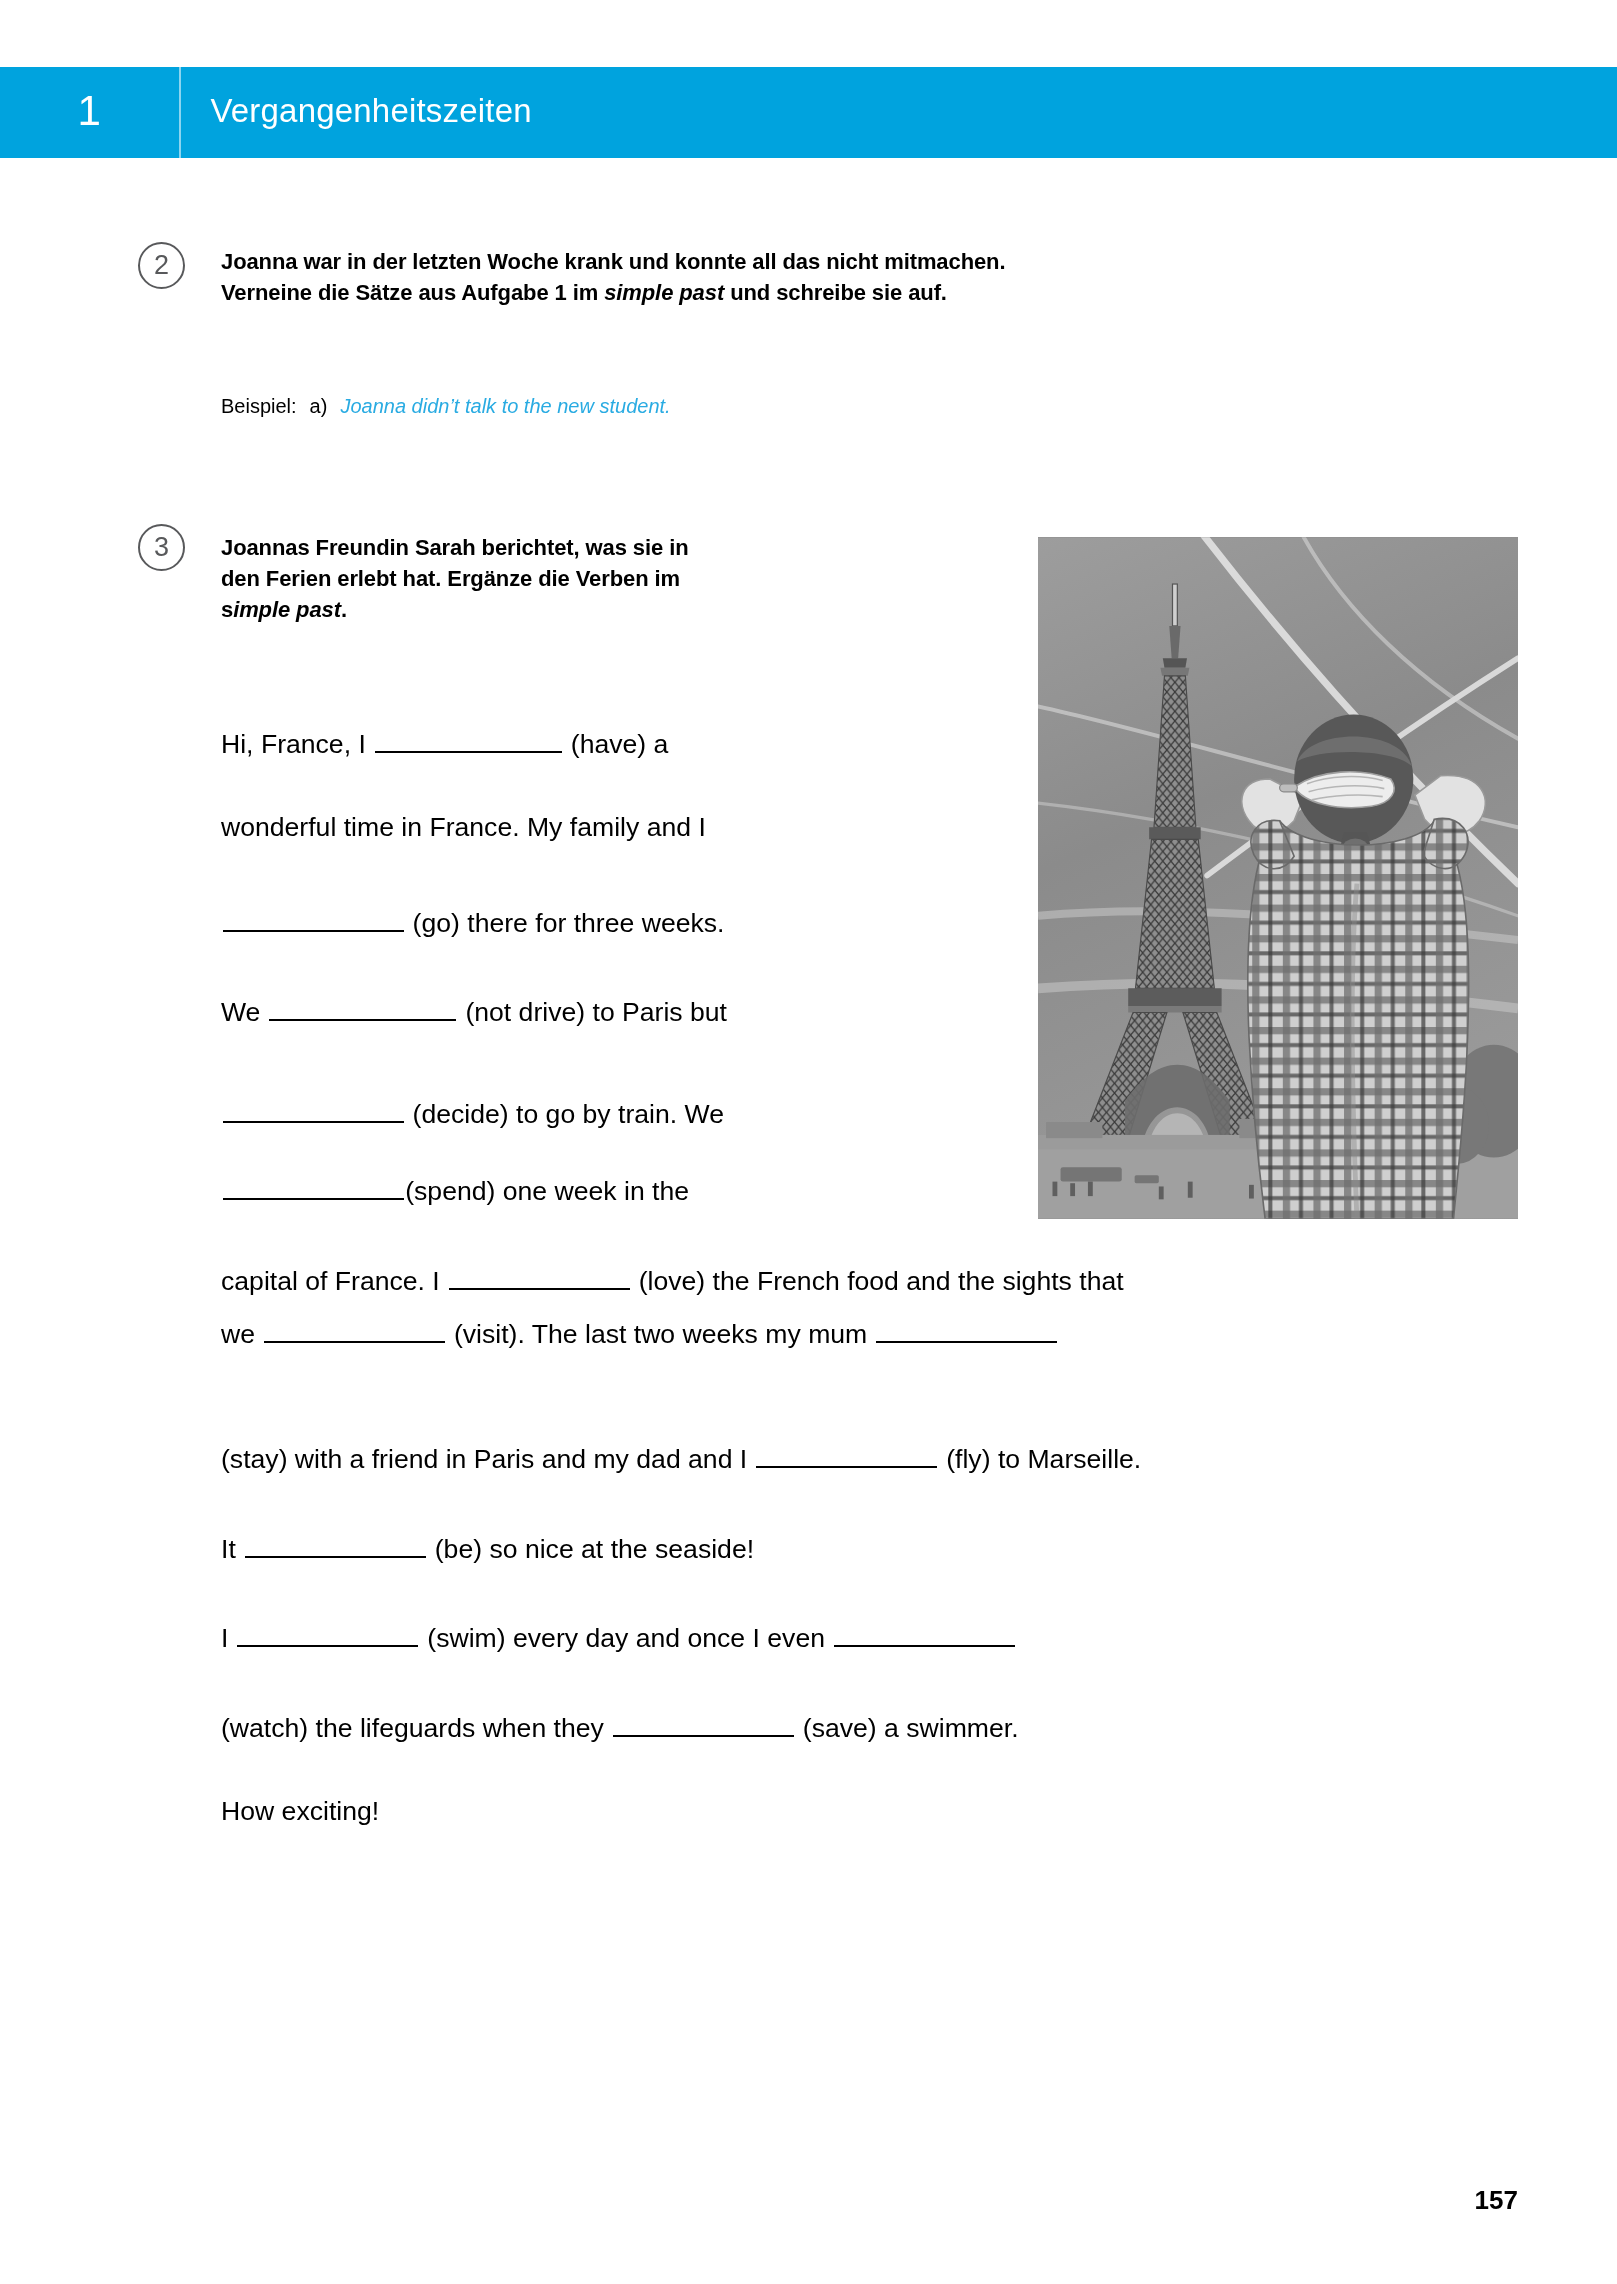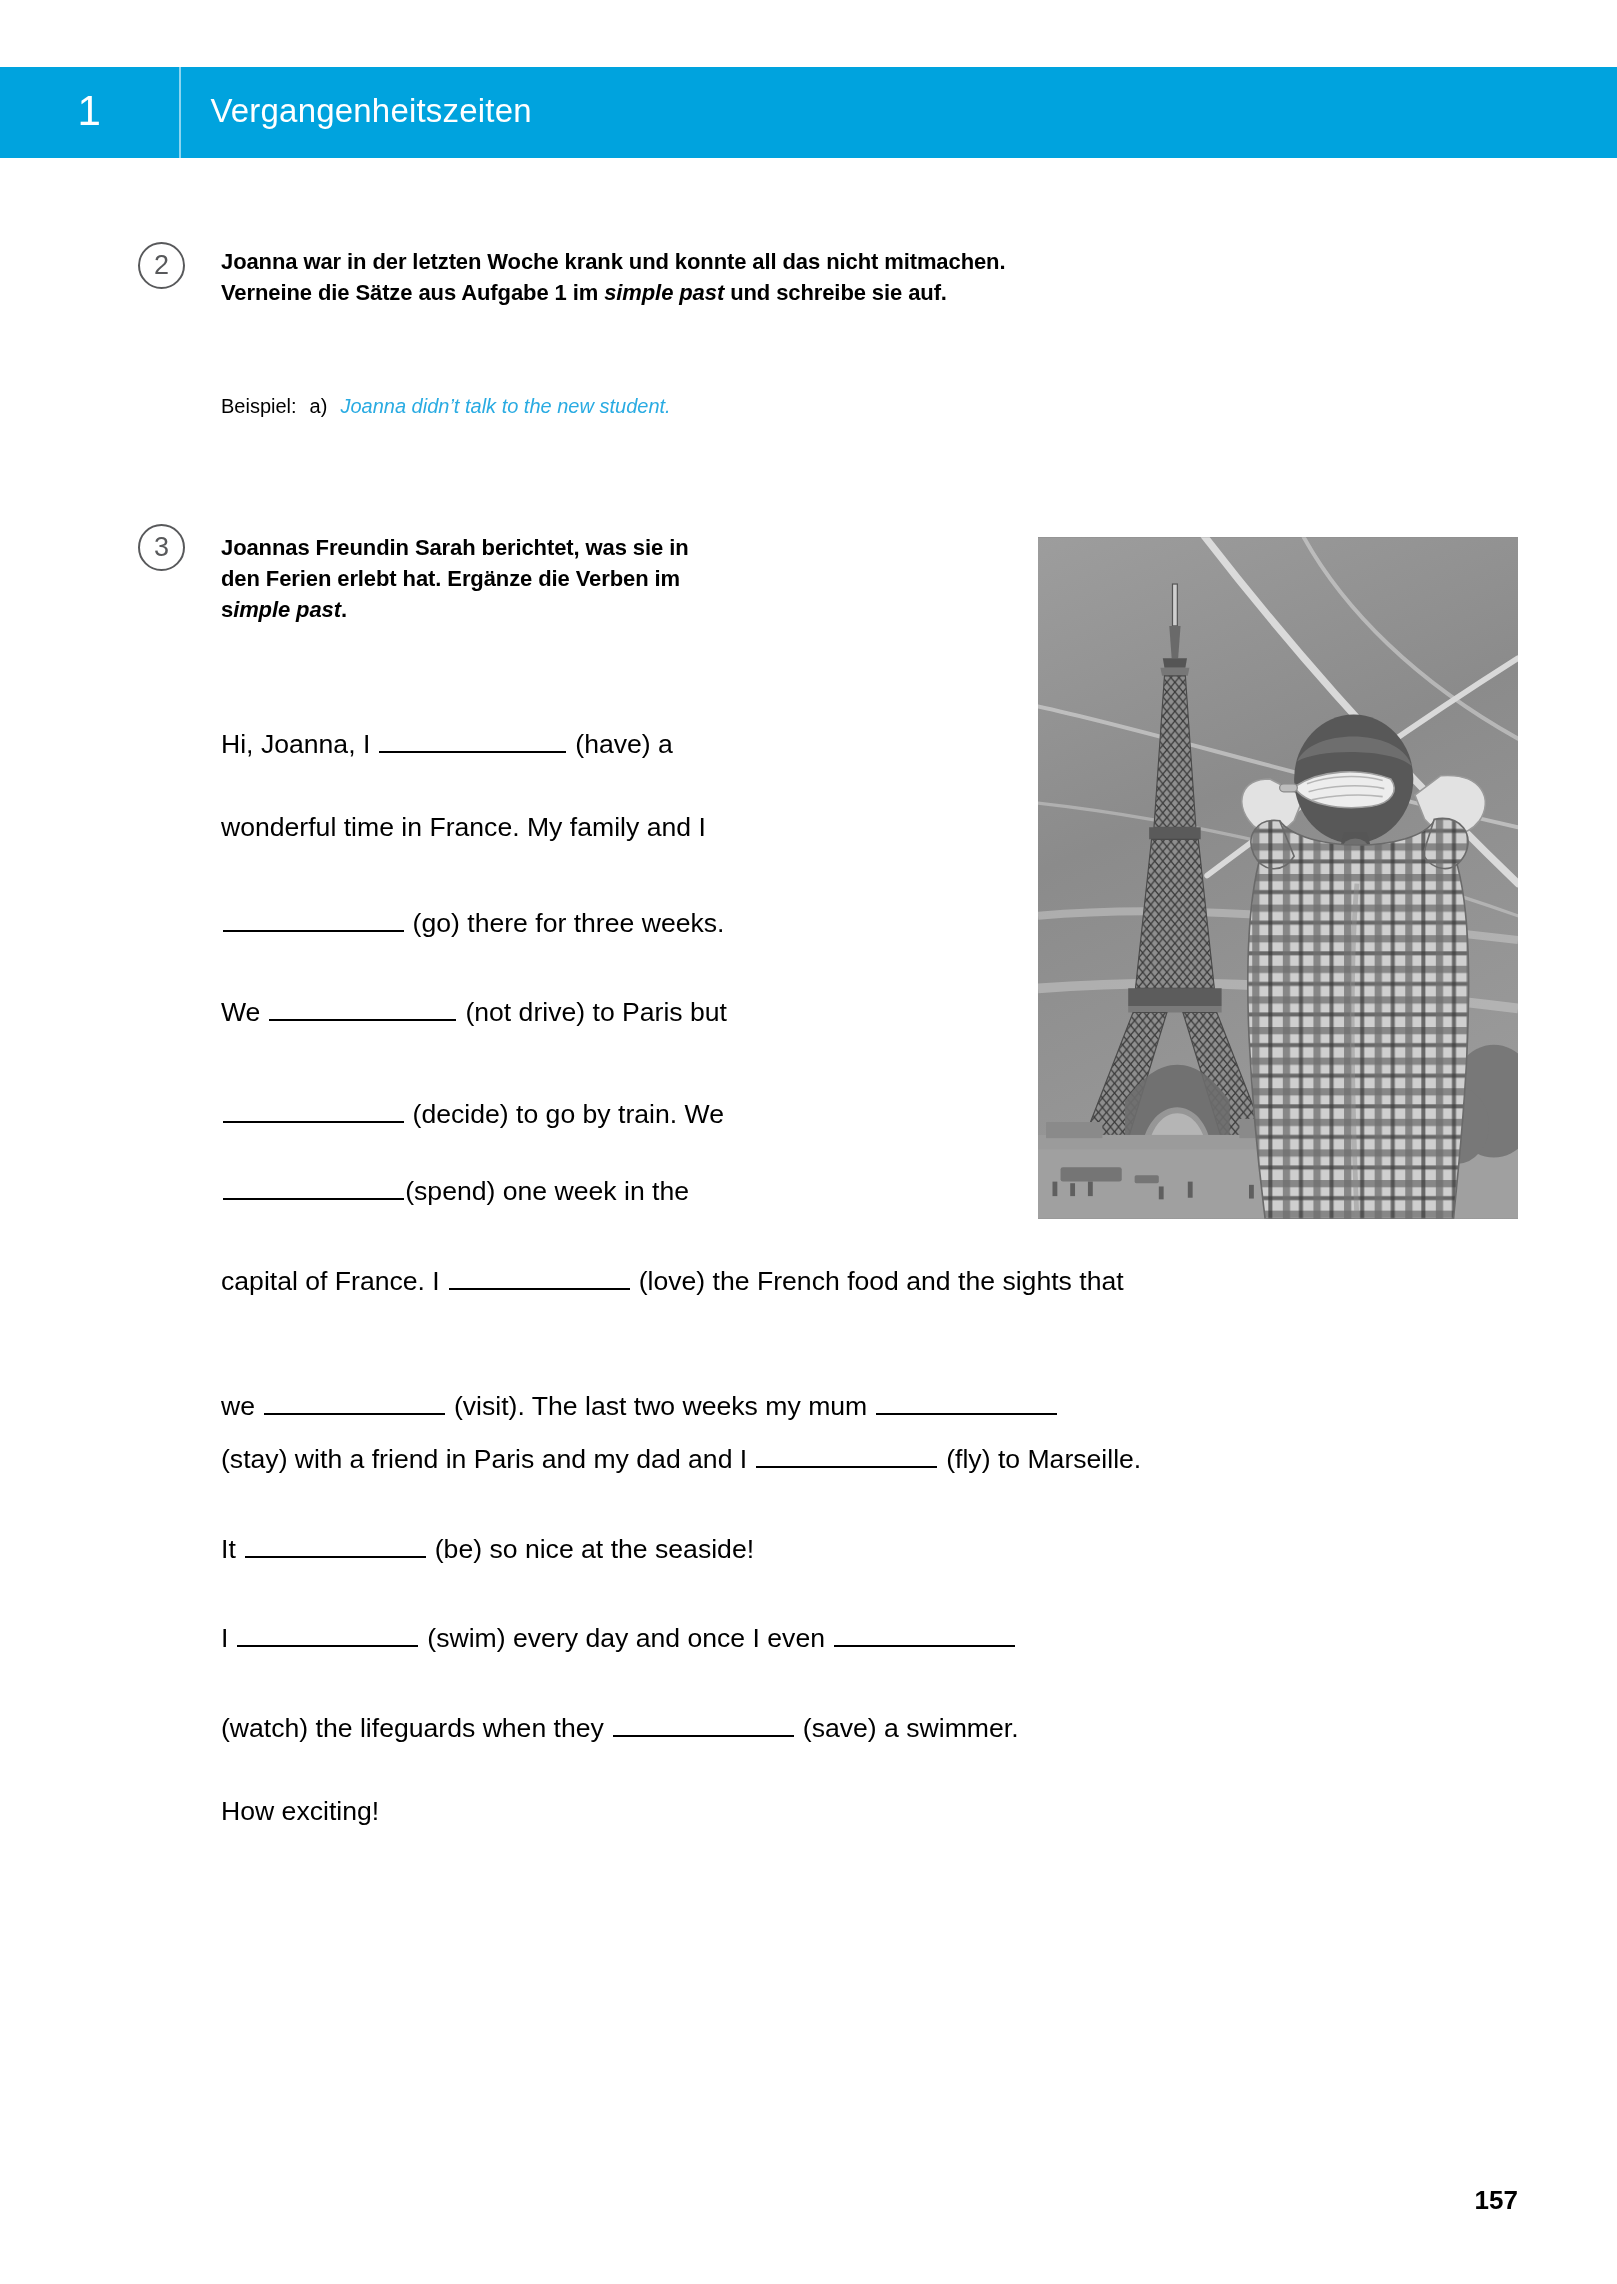--- a/index.html
+++ b/index.html
@@ -178,28 +178,28 @@
 
   <div class="exercise" style="left:0;top:0;">
     <div class="ex-marker" style="left:138px;top:524px;">3</div>
     <div class="ex3-intro" style="left:221px;top:532px;">
       <div class="ex-instruction">Joannas Freundin Sarah berichtet, was sie in</div>
       <div class="ex-instruction">den Ferien erlebt hat. Ergänze die Verben im</div>
       <div class="ex-instruction"><span>s</span><em>imple past</em><span>.</span></div>
     </div>
 
     <div class="gapfill" id="gapfill-root" style="left:221px;top:725px;width:1305px;height:1168px;">
-        <div class="gap-line" style="top: 0px; left: 0px;"><span>Hi, Joanna, I </span><span class="blank" style="width: 187px;"></span><span> (have) a</span></div>
+        <div class="gap-line" style="top: 0px; left: 0px;"><span>Hi, France, I </span><span class="blank" style="width: 187px;"></span><span> (have) a</span></div>
         <div class="gap-line" style="top: 89px; left: 0px;"><span>wonderful time in France. My family and I</span></div>
         <div class="gap-line" style="top: 179px; left: 0px;"><span class="blank" style="width: 181px;"></span><span> (go) there for three weeks.</span></div>
         <div class="gap-line" style="top: 268px; left: 0px;"><span>We </span><span class="blank" style="width: 187px;"></span><span> (not drive) to Paris but</span></div>
         <div class="gap-line" style="top: 358px; left: 0px; margin-top: 12px;"><span class="blank" style="width: 181px;"></span><span> (decide) to go by train. We</span></div>
         <div class="gap-line" style="top: 447px; left: 0px;"><span class="blank" style="width: 181px;"></span><span>(spend) one week in the</span></div>
         <div class="gap-line" style="top: 537px; left: 0px;"><span>capital of France. I </span><span class="blank" style="width: 181px;"></span><span> (love) the French food and the sights that</span></div>
-        <div class="gap-line" style="top: 662px; left: 0px;"><span>we </span><span class="blank" style="width: 181px;"></span><span> (visit). The last two weeks my mum </span><span class="blank" style="width: 181px;"></span></div>
+        <div class="gap-line" style="top: 590px; left: 0px;"><span>we </span><span class="blank" style="width: 181px;"></span><span> (visit). The last two weeks my mum </span><span class="blank" style="width: 181px;"></span></div>
         <div class="gap-line" style="top: 715px; left: 0px;"><span>(stay) with a friend in Paris and my dad and I </span><span class="blank" style="width: 181px;"></span><span> (fly) to Marseille.</span></div>
         <div class="gap-line" style="top: 805px; left: 0px;"><span>It </span><span class="blank" style="width: 181px;"></span><span> (be) so nice at the seaside!</span></div>
         <div class="gap-line" style="top: 894px; left: 0px;"><span>I </span><span class="blank" style="width: 181px;"></span><span> (swim) every day and once I even </span><span class="blank" style="width: 181px;"></span></div>
         <div class="gap-line" style="top: 984px; left: 0px;"><span>(watch) the lifeguards when they </span><span class="blank" style="width: 181px;"></span><span> (save) a swimmer.</span></div>
         <div class="gap-line" style="top: 1073px; left: 0px;"><span>How exciting!</span></div>
       </div>
 
     <div class="photo">
       <svg width="480" height="682" viewBox="0 0 596 846" xmlns="http://www.w3.org/2000/svg">
         <defs>

